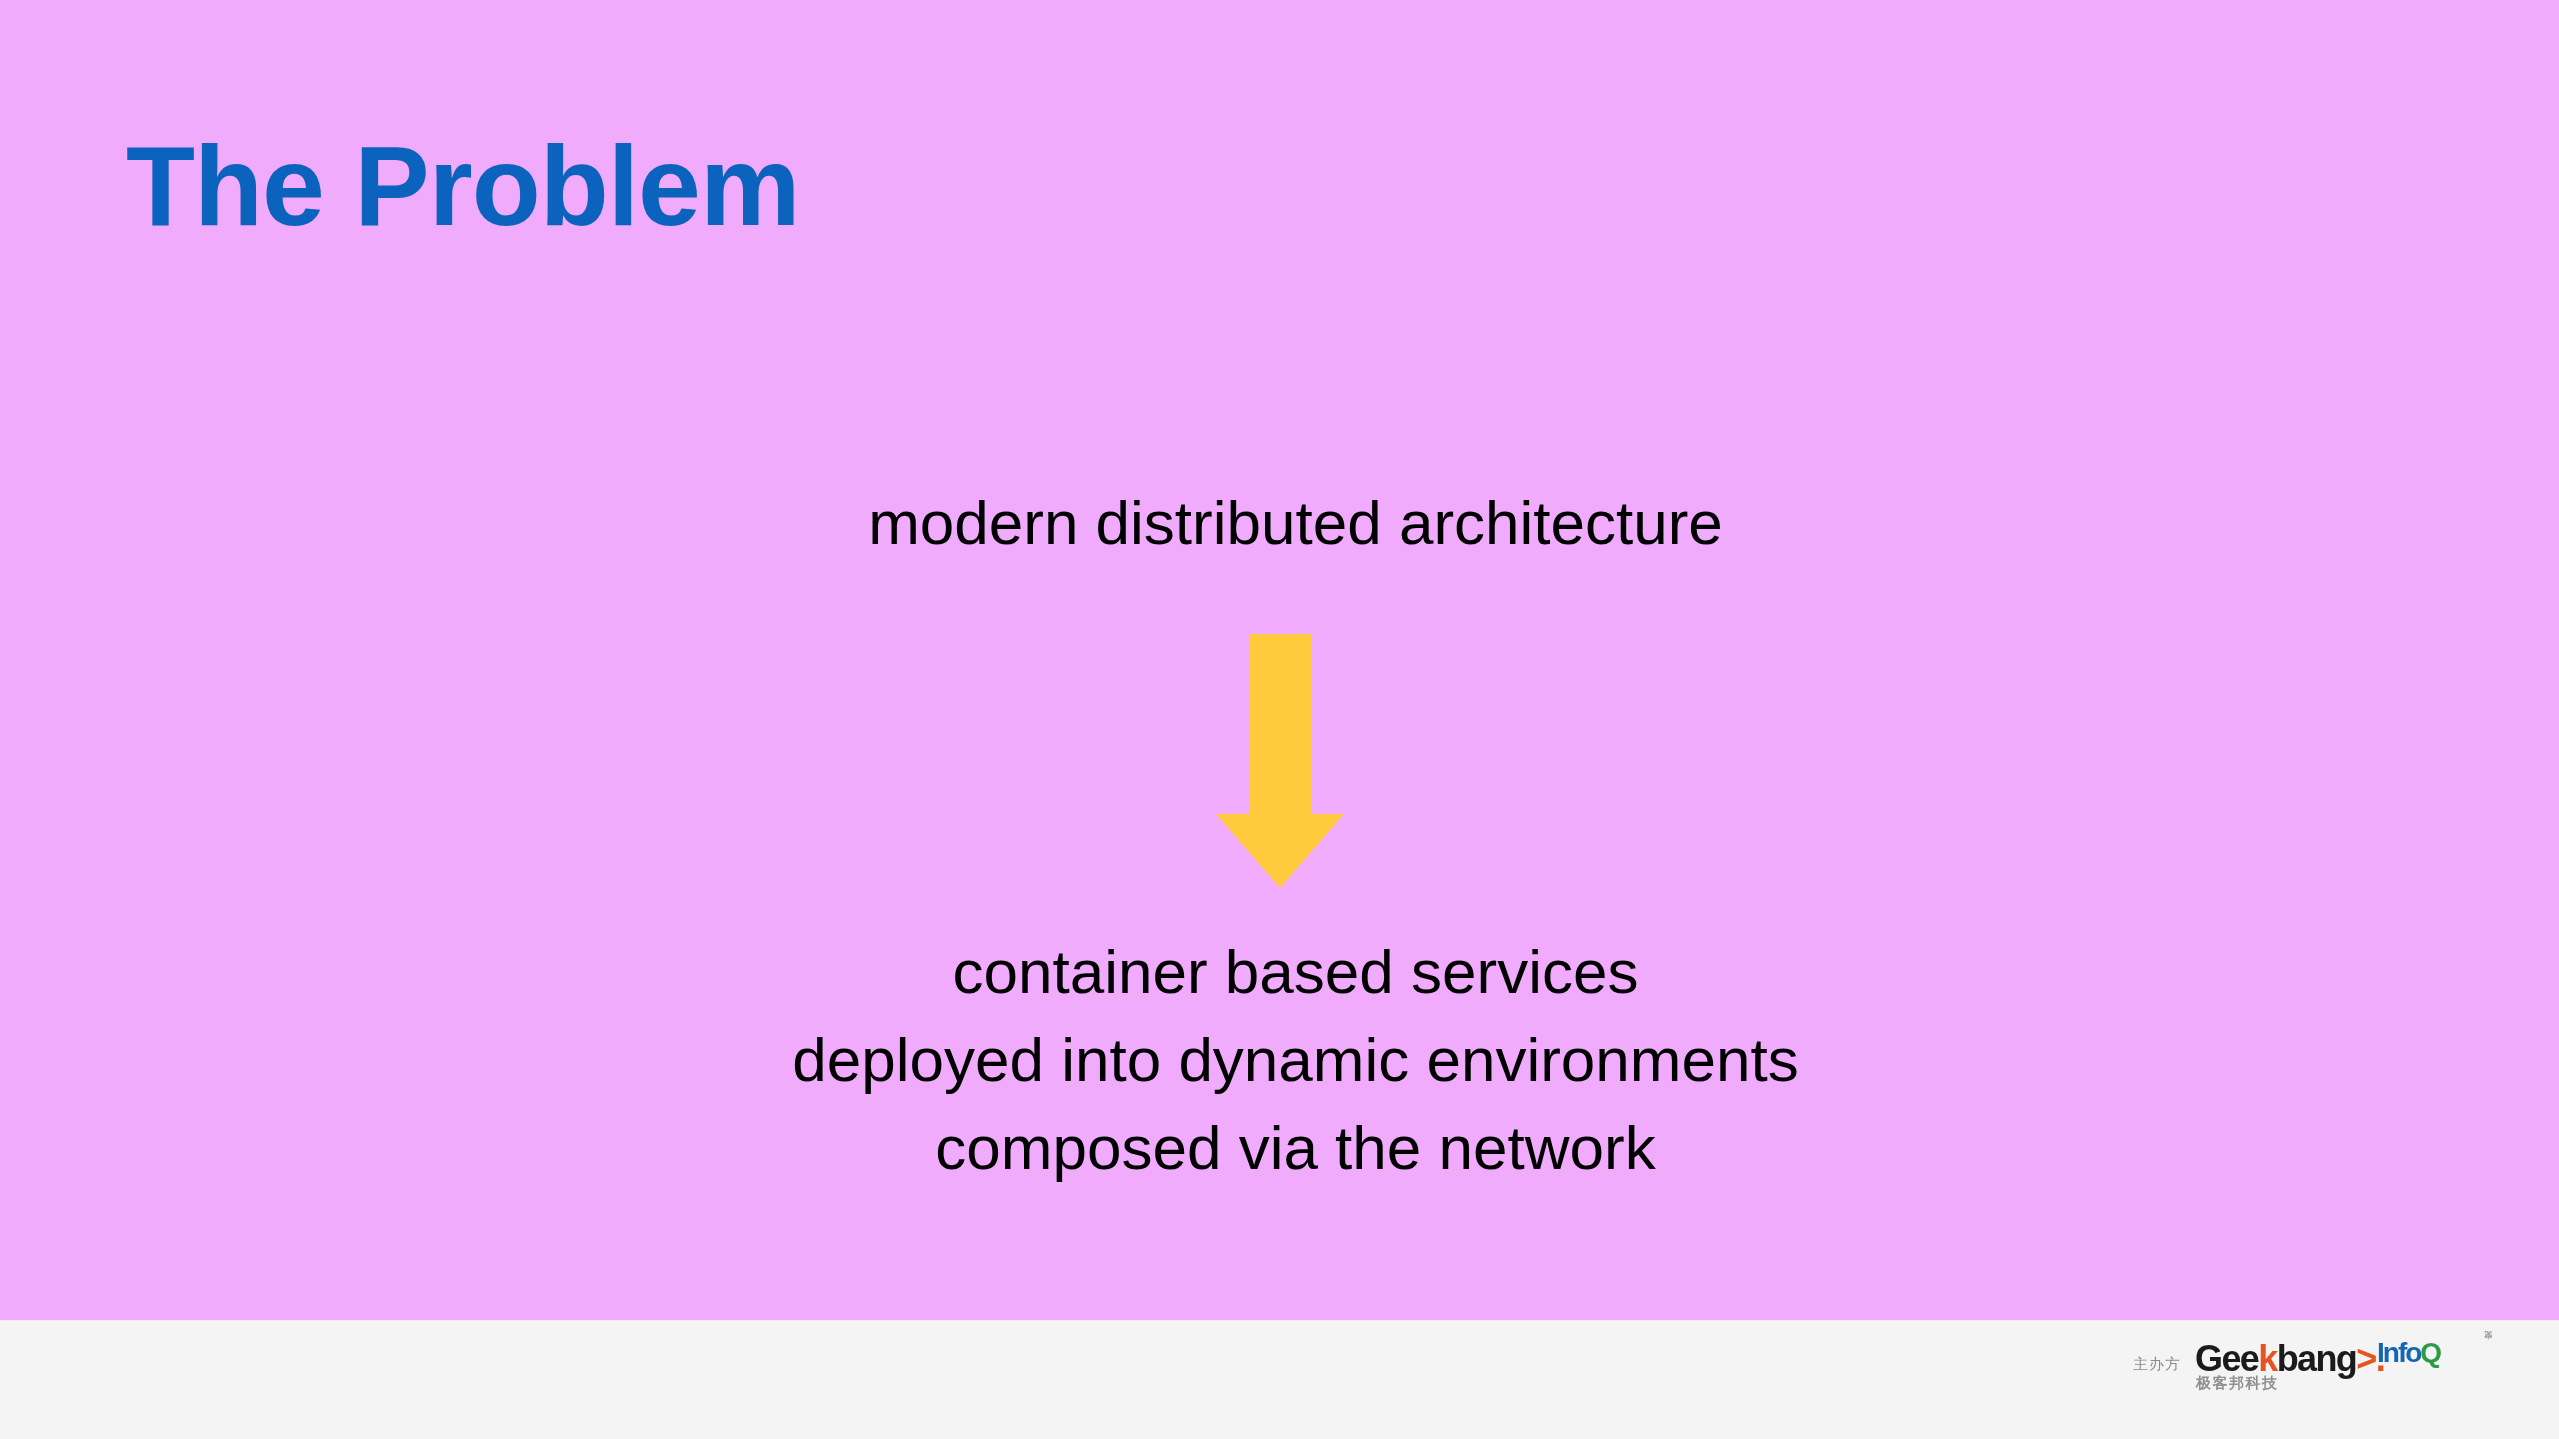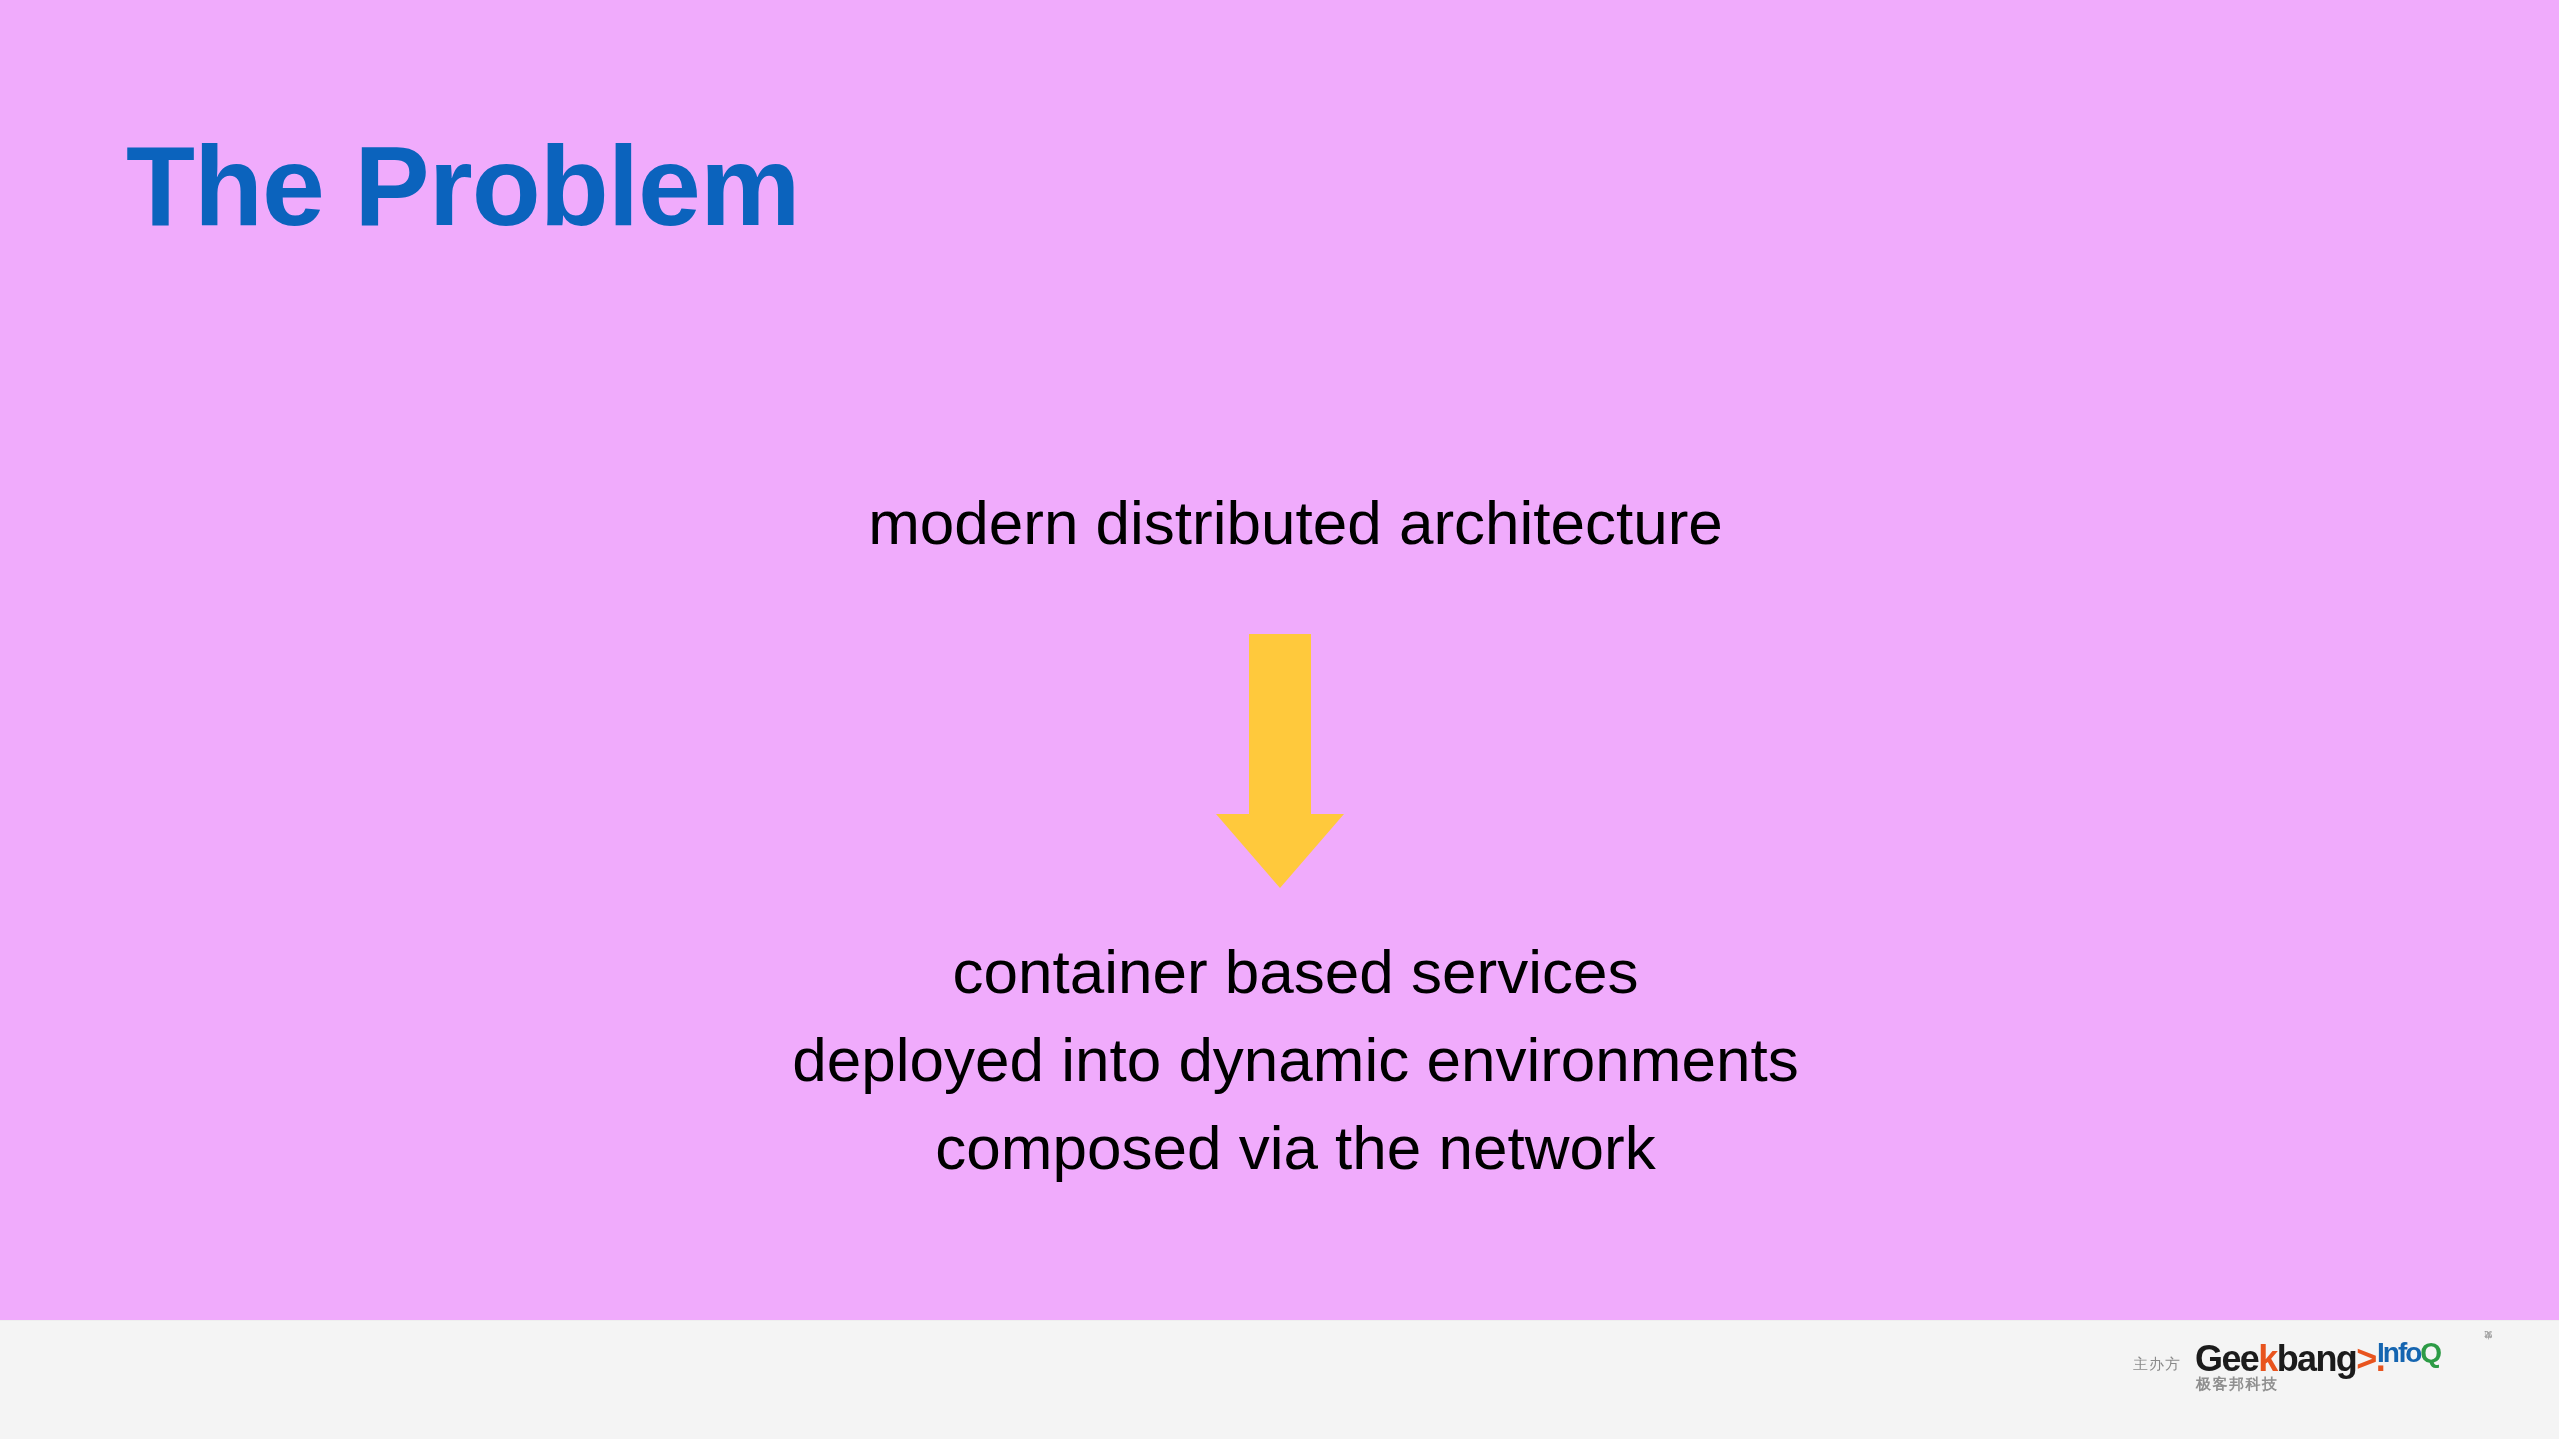--- a/index.html
+++ b/index.html
@@ -169,21 +169,21 @@
   #gb-cn {
     position: absolute;
     left: 1px;
     top: 38px;
     font-size: 15px;
     font-weight: bold;
     color: #8f8f8f;
     letter-spacing: 1.5px;
     line-height: 1;
     white-space: nowrap;
-    font-family: Liberation Serif, serif;
+    font-family: Liberation Mono, monospace;
   }
   #infoq-logo {
     position: relative;
     width: 126px;
     height: 60px;
   }
   #iq-word {
     position: absolute;
     left: 0;
     top: 0px;

